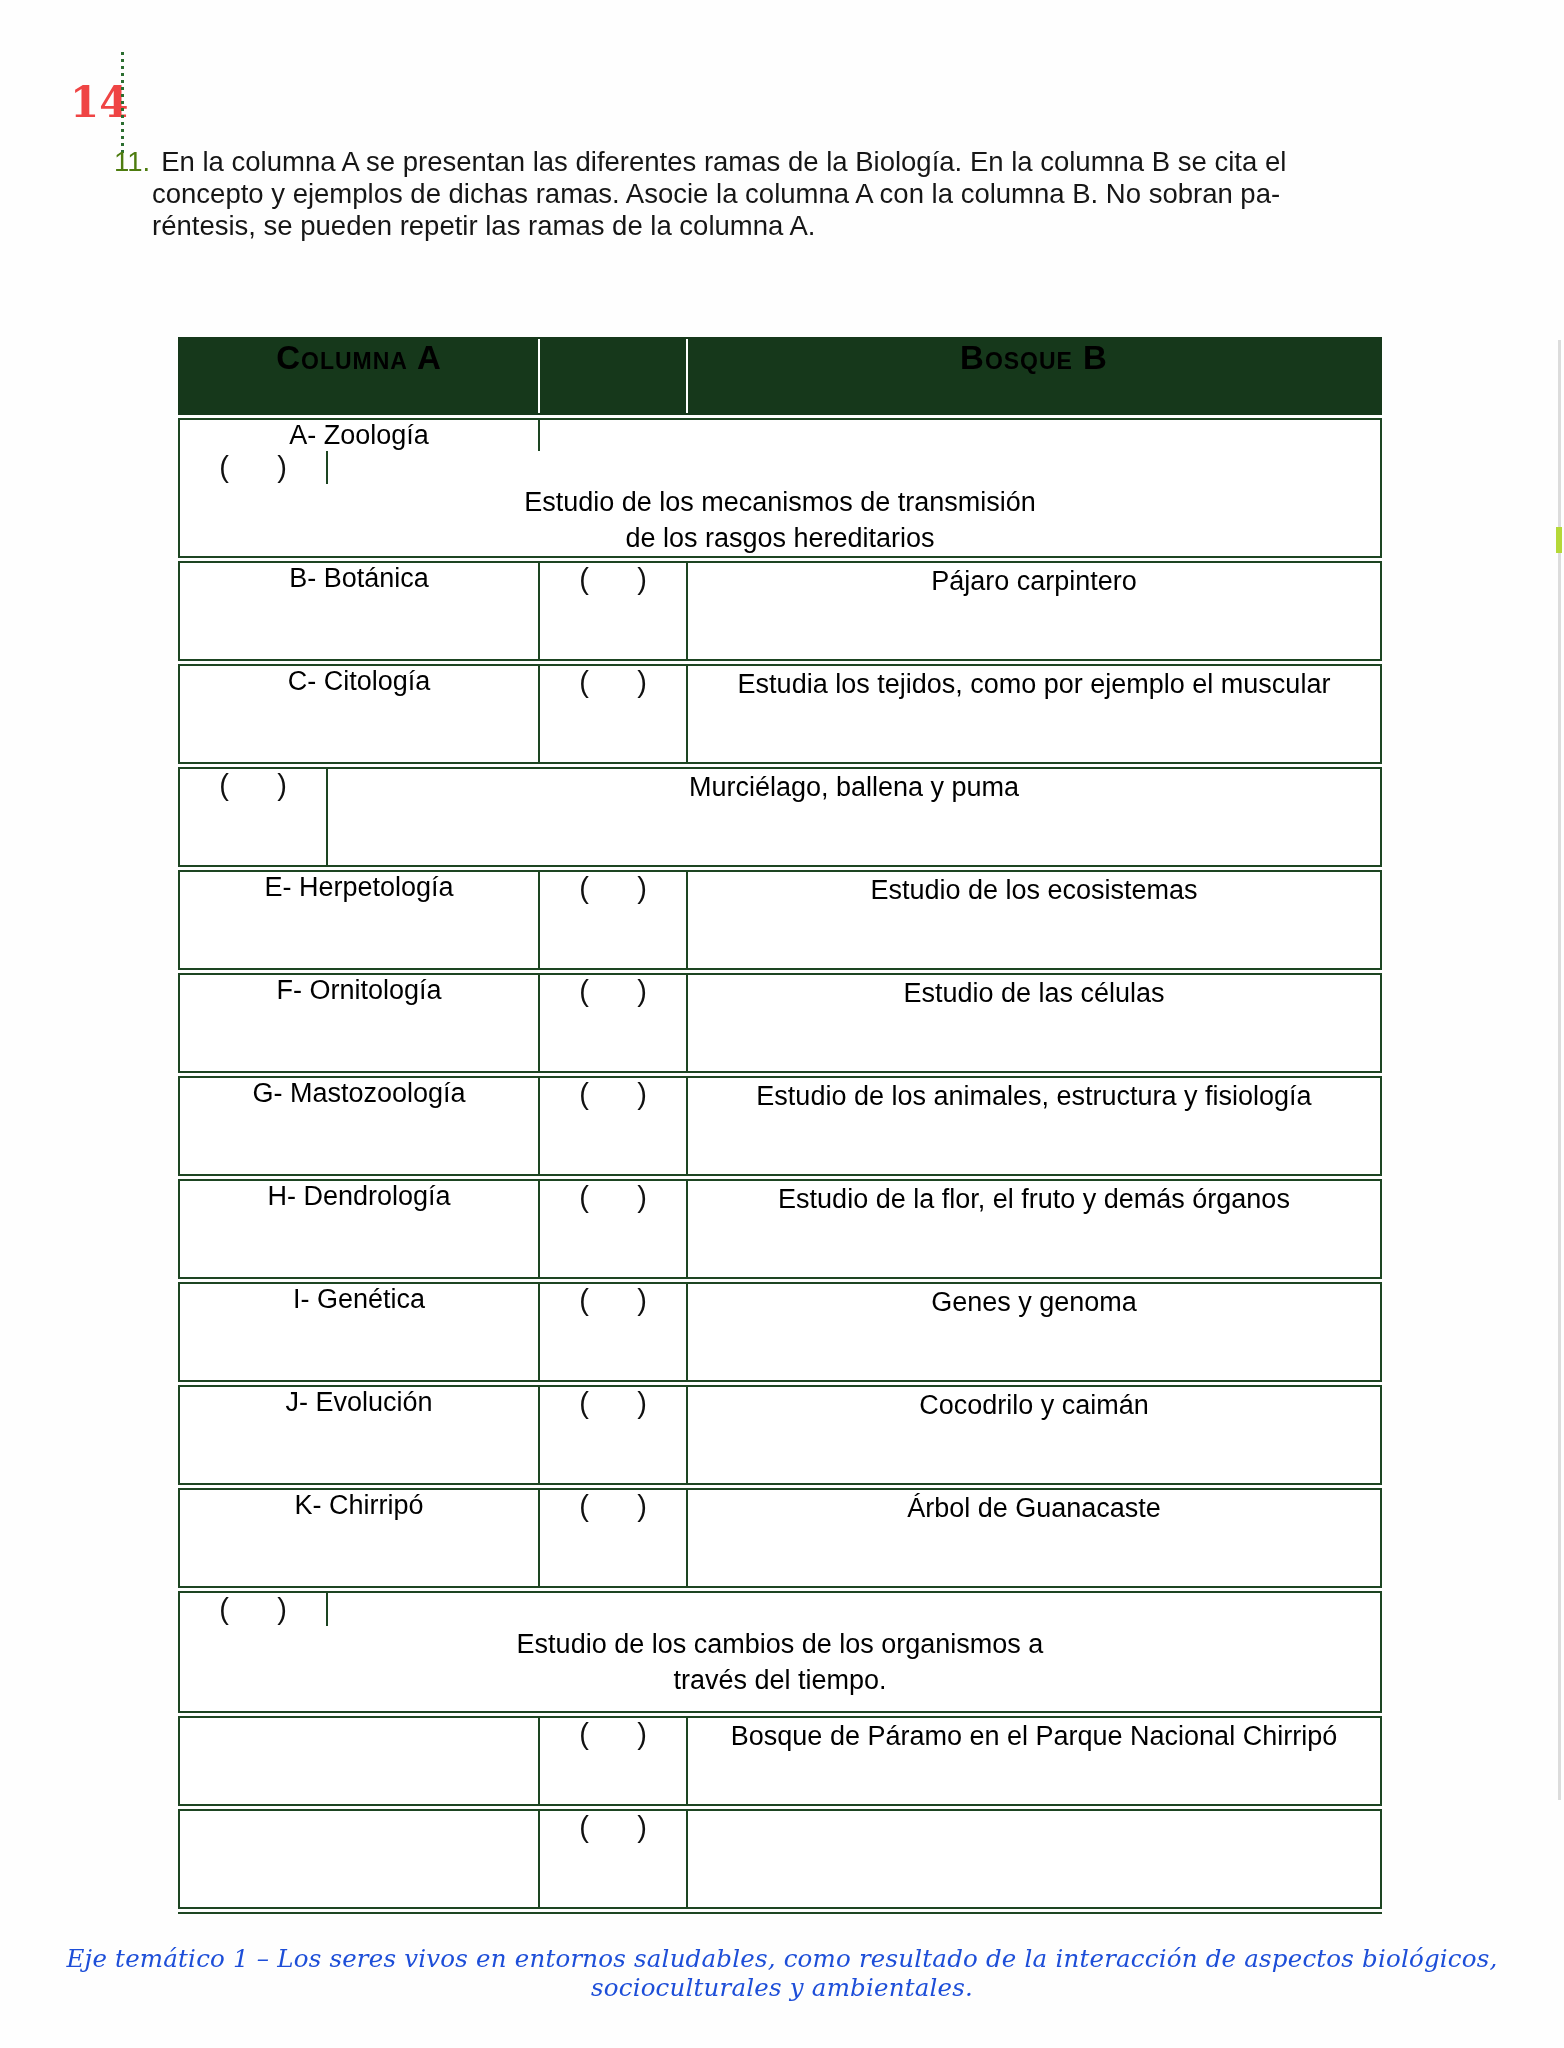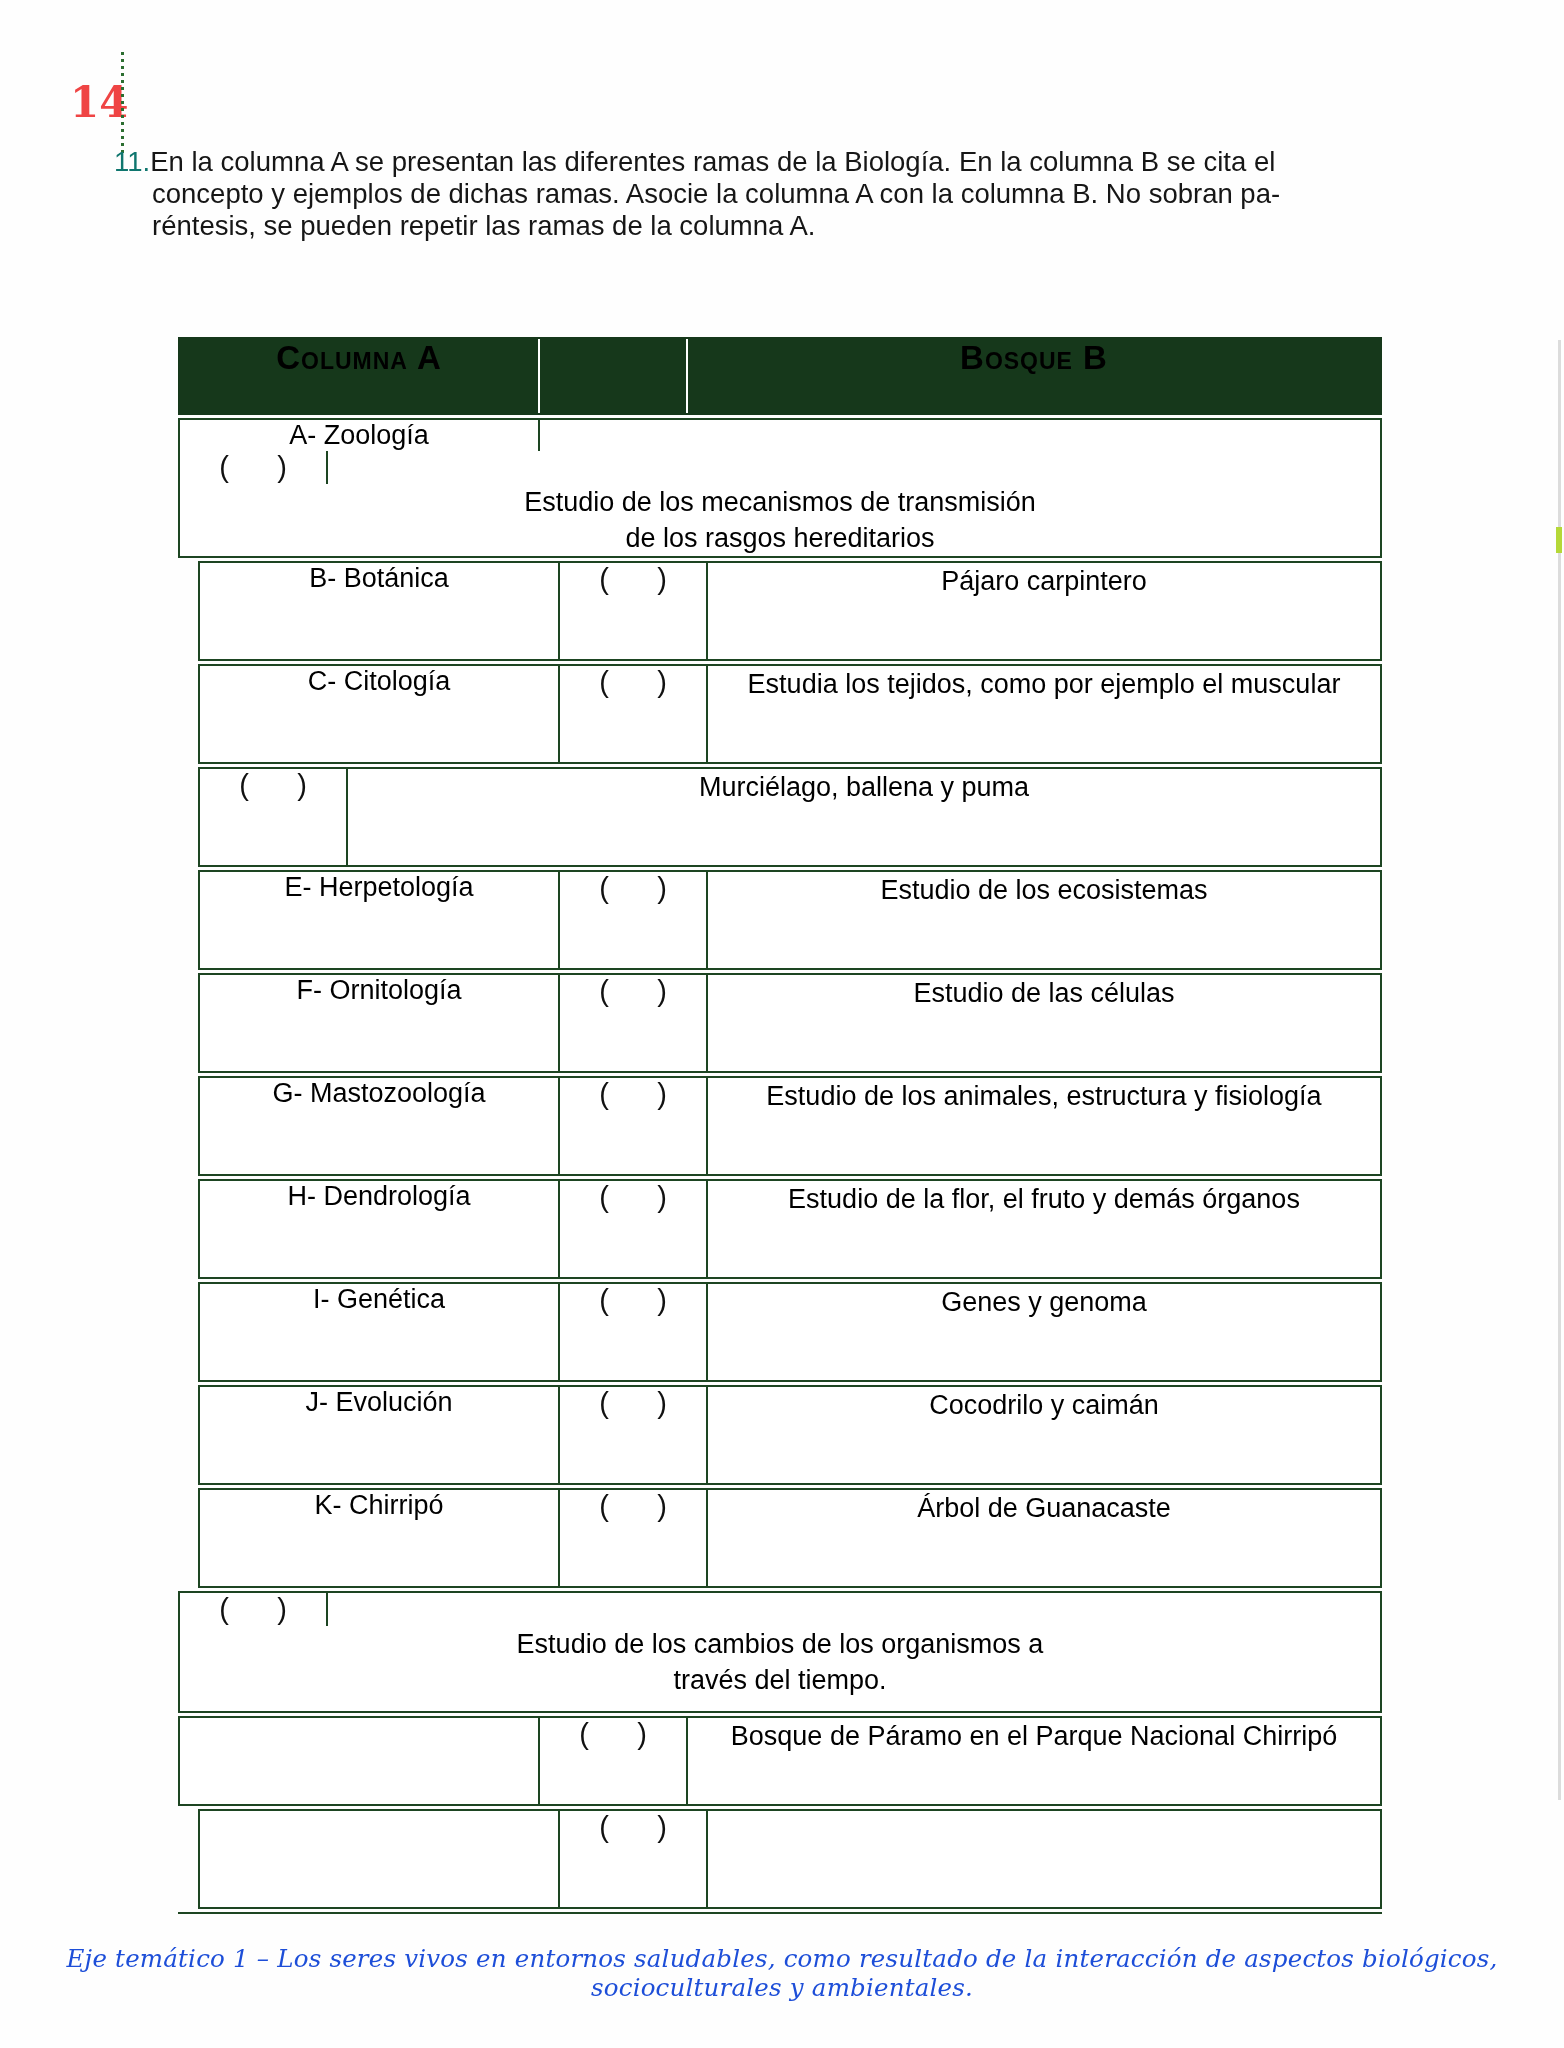--- a/index.html
+++ b/index.html
@@ -24,21 +24,21 @@
     background: repeating-linear-gradient(to bottom, #2c6e31 0 3px, transparent 3px 7px);
   }
 
   
   .question {
     position: absolute; left: 114px; top: 146px;
     width: 1340px; font-size: 27.5px; line-height: 32px; color: #161616;
   }
   .q-line { white-space: nowrap; }
   .q-line.indent { padding-left: 38px; }
-  .q-num { color: #0f766e; margin-right: 0; }
+  .q-num { color: #4d7c0f; margin-right: 11px; }
 
   
   .match-table { position: absolute; left: 178px; top: 337px; width: 1204px; }
   .t-row {
     display: flex; align-items: stretch;
     border: 2.5px solid #1d4522;
     margin-top: 3px;
     background: #fff;
   }
   .t-row.first { margin-top: 0; }
@@ -53,21 +53,21 @@
   }
   .cell {
     display: flex; justify-content: center;
     text-align: center; font-size: 27px; color: #000;
   }
   .c-a  { width: 360px; border-right: 2.5px solid #1d4522; }
   .c-mid{ width: 148px; border-right: 2.5px solid #1d4522; }
   .c-b  { flex: 1; padding: 0 20px; }
   .c-b .desc { white-space: pre-line; line-height: 36px; }
   .paren { white-space: pre; font-size: 29px; color: #111; }
-  .h-norm  { min-height: 100px; margin-left: 20px; }
+  .h-norm  { min-height: 100px; }
   .h-tall  { min-height: 122px; flex-direction: column; }
   .h-short { min-height: 90px; }
   .t-bottom { height: 0; border-top: 2.5px solid #1d4522; margin-top: 3px; }
 
   
   .footer {
     position: absolute; left: 0; top: 1944px; width: 100%;
     text-align: center;
     font-family: "DejaVu Serif", serif; font-style: italic;
     font-size: 24.5px; color: #1d4ed8; letter-spacing: 0.2px;

